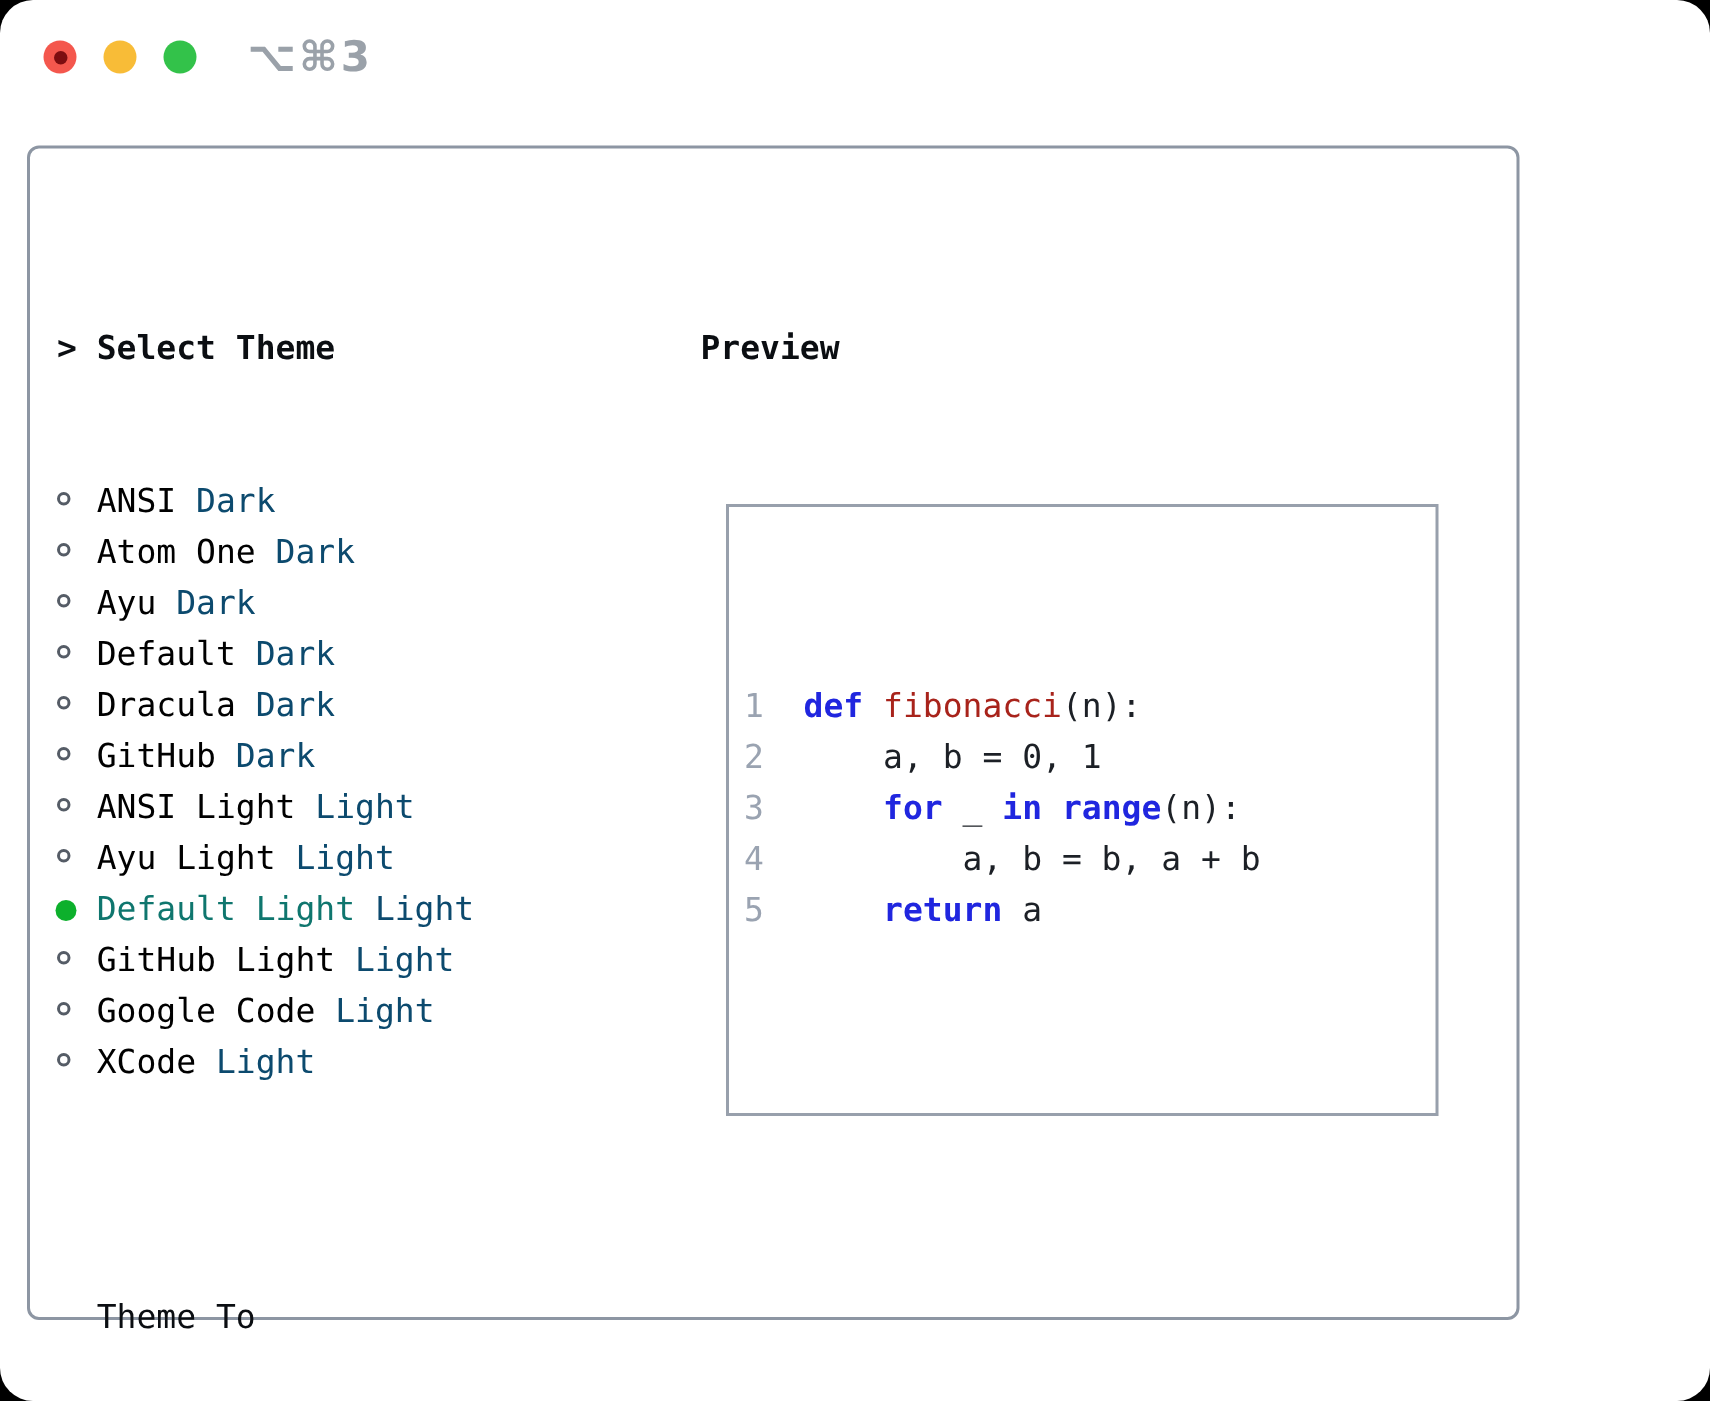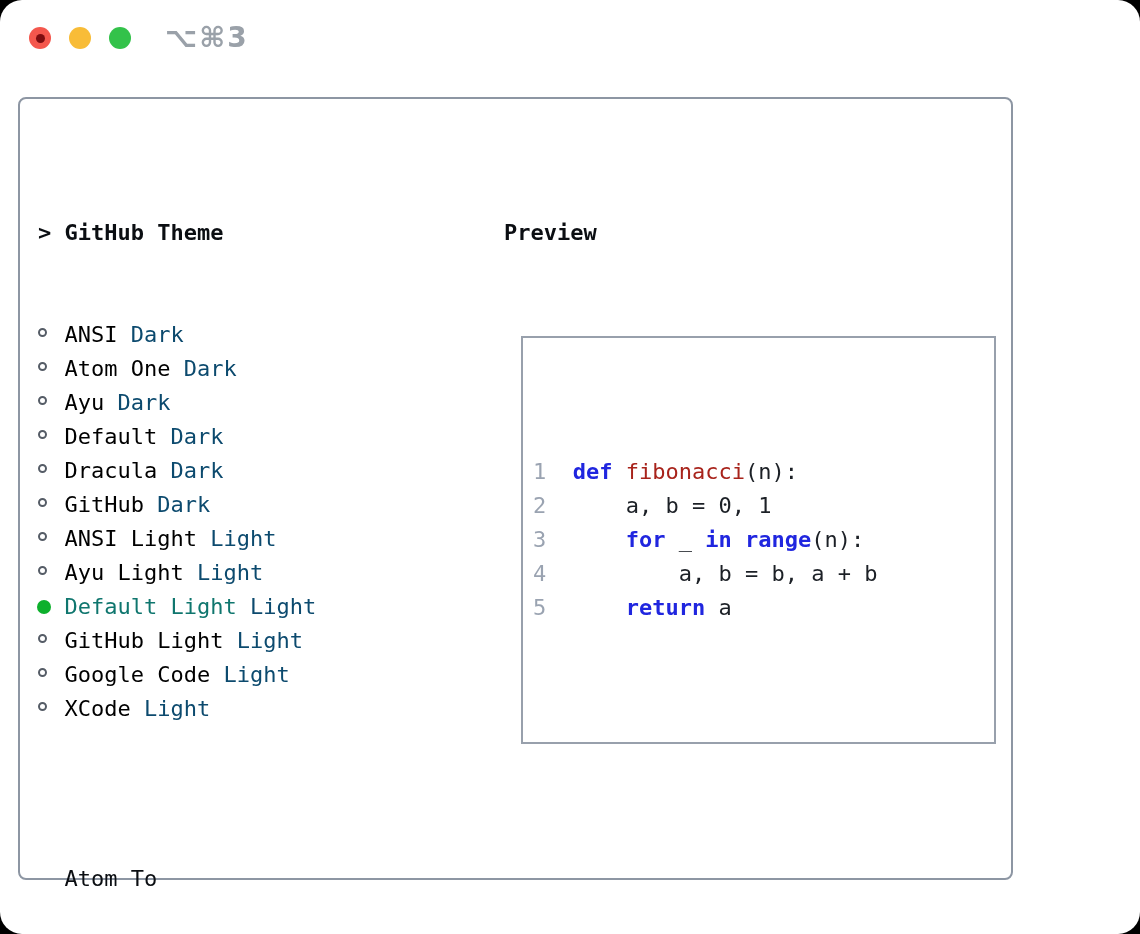--- a/index.html
+++ b/index.html
@@ -58,21 +58,21 @@
     background: #0db02c;
   }
   .cursor-arrow { font-weight: 700; color: #0b0e12; }
   .list-header { font-weight: 700; color: #0b0e12; }
   .item-name { color: #000000; }
   .item-name.selected { color: #0f766e; }
   .item-tag { color: #0c4a6e; }
   .section-gap { margin-top: 34px; }
   .apply-header { color: #0b0e12; }
   
-  .preview-col { position: absolute; left: 484px; top: 49px; }
+  .preview-col { position: absolute; left: 447px; top: 49px; }
   .preview-title { font-weight: 700; color: #0b0e12; }
   .preview-box {
     margin-left: 17px; margin-top: 18px;
     width: 475px; height: 408px;
     border: 2px solid #98a0ac;
     padding: 49px 0 0 10px;
     overflow: hidden;
   }
   .pline { display: flex; min-height: 34px; }
   .pline .ln { width: 3ch; flex: none; color: #9aa3b1; }
@@ -93,27 +93,27 @@
     <span class="tl tl-yellow"></span>
     <span class="tl tl-green"></span>
     <span class="shortcut">⌥⌘3</span>
   </div>
 
   <div class="panel">
 
     <div class="theme-col mono">
       <div class="row">
         <span class="marker cursor-arrow">&gt;</span>
-        <span class="list-header">GitHub Theme</span>
+        <span class="list-header">Select Theme</span>
       </div>
       <div id="theme-items"><div class="row"><span class="marker"><span class="ring"></span></span><span><span class="item-name">ANSI</span><span> </span><span class="item-tag">Dark</span></span></div><div class="row"><span class="marker"><span class="ring"></span></span><span><span class="item-name">Atom One</span><span> </span><span class="item-tag">Dark</span></span></div><div class="row"><span class="marker"><span class="ring"></span></span><span><span class="item-name">Ayu</span><span> </span><span class="item-tag">Dark</span></span></div><div class="row"><span class="marker"><span class="ring"></span></span><span><span class="item-name">Default</span><span> </span><span class="item-tag">Dark</span></span></div><div class="row"><span class="marker"><span class="ring"></span></span><span><span class="item-name">Dracula</span><span> </span><span class="item-tag">Dark</span></span></div><div class="row"><span class="marker"><span class="ring"></span></span><span><span class="item-name">GitHub</span><span> </span><span class="item-tag">Dark</span></span></div><div class="row"><span class="marker"><span class="ring"></span></span><span><span class="item-name">ANSI Light</span><span> </span><span class="item-tag">Light</span></span></div><div class="row"><span class="marker"><span class="ring"></span></span><span><span class="item-name">Ayu Light</span><span> </span><span class="item-tag">Light</span></span></div><div class="row"><span class="marker"><span class="dot-sel"></span></span><span><span class="item-name selected">Default Light</span><span> </span><span class="item-tag">Light</span></span></div><div class="row"><span class="marker"><span class="ring"></span></span><span><span class="item-name">GitHub Light</span><span> </span><span class="item-tag">Light</span></span></div><div class="row"><span class="marker"><span class="ring"></span></span><span><span class="item-name">Google Code</span><span> </span><span class="item-tag">Light</span></span></div><div class="row"><span class="marker"><span class="ring"></span></span><span><span class="item-name">XCode</span><span> </span><span class="item-tag">Light</span></span></div></div>
 
       <div class="row section-gap">
         <span class="marker"></span>
-        <span class="apply-header">Atom To</span>
+        <span class="apply-header">Theme To</span>
       </div>
       
 
       
     </div>
 
     <div class="preview-col mono">
       <div class="preview-title">Preview</div>
       <div class="preview-box">
         <div id="code-lines"><div class="pline"><span class="ln">1</span><span class="code-text"><span class="tok-kw">def</span><span class="tok-plain"> </span><span class="tok-fn">fibonacci</span><span class="tok-plain">(n):</span></span></div><div class="pline"><span class="ln">2</span><span class="code-text"><span class="tok-plain">    a, b = 0, 1</span></span></div><div class="pline"><span class="ln">3</span><span class="code-text"><span class="tok-plain">    </span><span class="tok-kw">for</span><span class="tok-plain"> _ </span><span class="tok-kw">in</span><span class="tok-plain"> </span><span class="tok-kw">range</span><span class="tok-plain">(n):</span></span></div><div class="pline"><span class="ln">4</span><span class="code-text"><span class="tok-plain">        a, b = b, a + b</span></span></div><div class="pline"><span class="ln">5</span><span class="code-text"><span class="tok-plain">    </span><span class="tok-kw">return</span><span class="tok-plain"> a</span></span></div></div>

